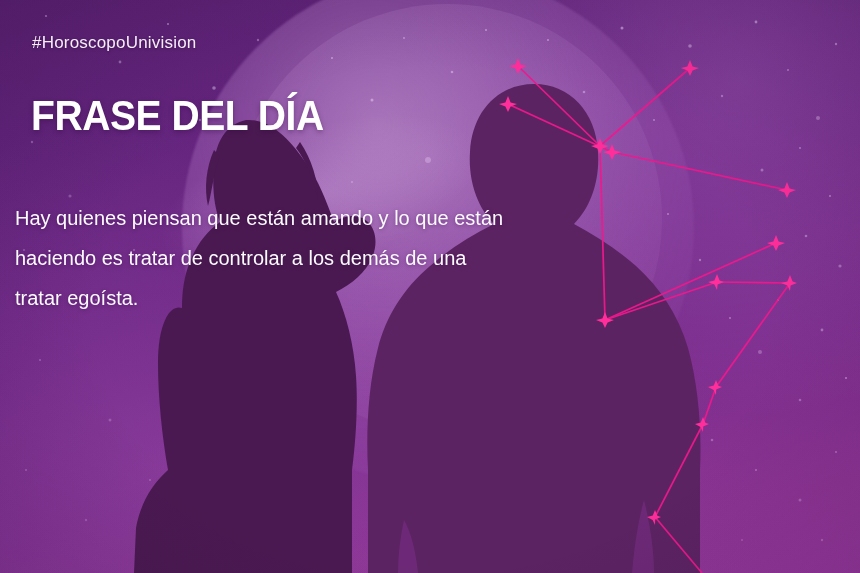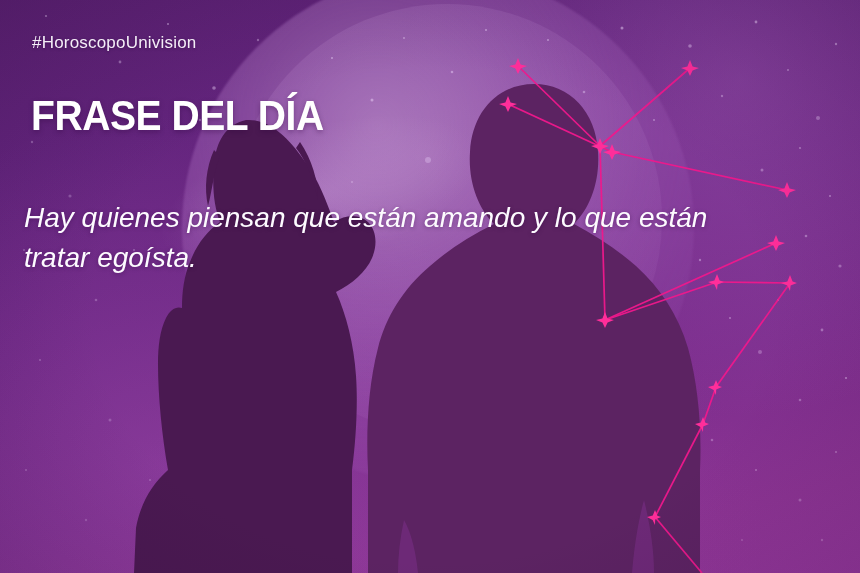--- a/index.html
+++ b/index.html
@@ -63,26 +63,25 @@
   .headline{
     position:absolute; left:31px; top:92px;
     font-family:"Liberation Sans Narrow","Liberation Sans", sans-serif;
     font-size:42px; font-weight:700; color:#ffffff;
     letter-spacing:-0.5px;
     transform:scaleX(.93);
     transform-origin:left center;
     text-shadow:0 2px 5px rgba(45,5,60,.35);
   }
   .quote{
-    position:absolute; left:24px; top:198px;
+    position:absolute; left:15px; top:198px;
     width:790px;
-    font-size:28px; line-height:40px; font-weight:400;
+    font-size:20px; line-height:40px; font-weight:400;
     color:#fdfbff;
     text-shadow:0 1px 4px rgba(50,8,65,.40);
-    font-style:italic;
   }
   .quote span{ display:block; white-space:nowrap; }
 </style>
 </head>
 <body>
 
 <div id="card">
 
   <div class="nebula"></div>
   <div class="moon"></div>
@@ -250,17 +249,18 @@
     </g>
   </svg>
 
   <div class="vignette"></div>
 
   <div class="content">
     <div class="hashtag">#HoroscopoUnivision</div>
     <div class="headline">FRASE DEL DÍA</div>
     <div class="quote">
       <span>Hay quienes piensan que están amando y lo que están</span>
+      <span>haciendo es tratar de controlar a los demás de una</span>
       <span>tratar egoísta.</span>
     </div>
   </div>
 
 </div>
 
 </body></html>

